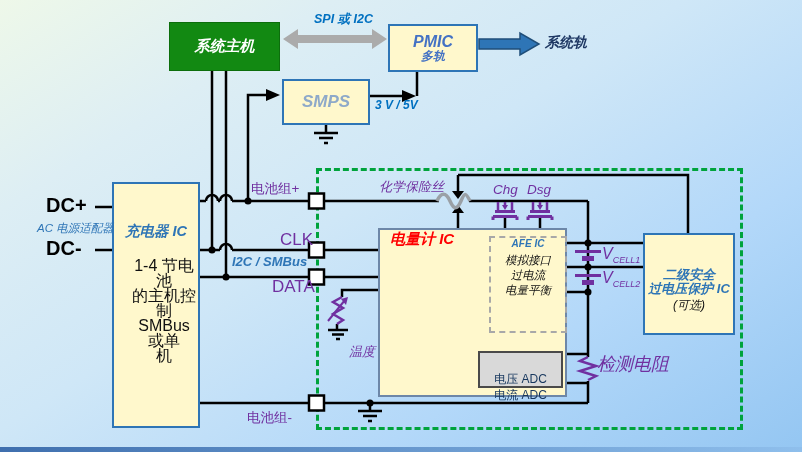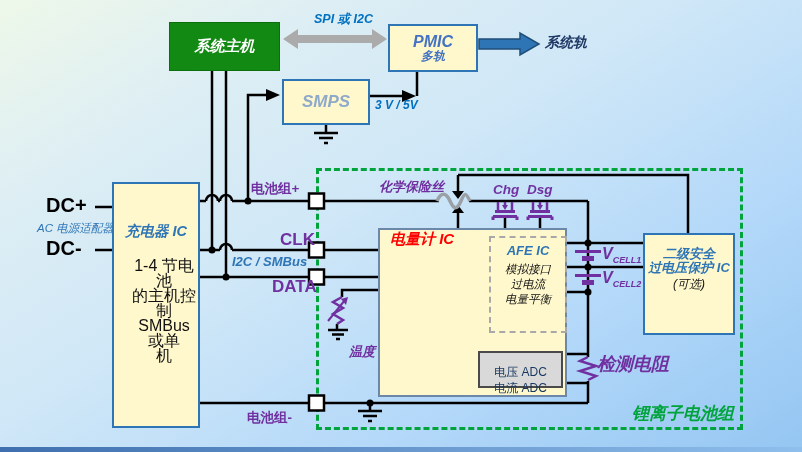--- a/index.html
+++ b/index.html
@@ -5,30 +5,30 @@
   html,body{margin:0;padding:0;}
   #stage{
     position:relative;width:802px;height:452px;overflow:hidden;
     font-family:"Liberation Sans","DejaVu Sans",sans-serif;
     background:linear-gradient(148deg,#eef8e9 0%,#ddeef4 22%,#cfe7f7 45%,#b3d8f9 72%,#94c6f2 100%);
   }
   .box{position:absolute;box-sizing:border-box;background:#FFF8CC;border:2px solid #2E75B6;
        display:flex;flex-direction:column;align-items:center;justify-content:center;text-align:center;}
   .lbl{position:absolute;white-space:nowrap;font-style:italic;line-height:1.1;}
   .b{font-weight:bold;}
-  .purple{color:#7030A0;font-weight:bold;}
+  .purple{color:#7030A0;font-weight:normal;}
   .nsi{font-style:normal;}
   svg{position:absolute;left:0;top:0;}
   .dashedpack{position:absolute;left:316px;top:168px;width:427px;height:262px;
        border:3px dashed #00A33C;box-sizing:border-box;}
   .afe{position:absolute;left:489px;top:236px;width:78px;height:97px;box-sizing:border-box;
        border:2.5px dashed #a8a8a8;text-align:center;}
   .adc{position:absolute;left:478px;top:351px;width:85px;height:37px;box-sizing:border-box;
        background:#D9D9D9;border:2px solid #4a4a4a;text-align:center;color:#17375E;
-       font-size:12px;line-height:16px;padding-top:11px;}
+       font-size:12px;line-height:16px;padding-top:18px;}
   .gfeat{position:absolute;left:388px;top:255px;font-size:11.5px;font-style:italic;color:#111;line-height:15.2px;}
   .gfeat .ind{padding-left:9px;}
   .bottom-bar{position:absolute;left:0;bottom:0;width:802px;height:5px;
        background:linear-gradient(90deg,#3f6fae,#8fbfec);}
 </style>
 </head>
 <body>
 
 <div id="stage">
 
@@ -54,34 +54,34 @@
       <div>的主机控制</div>
       <div>SMBus 或单</div>
       <div>机</div>
     </div>
   </div>
 
   <div class="box" style="left:378px;top:228px;width:189px;height:169px;border-color:#6d87a8;"></div>
   <div class="lbl b" style="left:390px;top:231px;color:#FF0000;font-size:15px;">电量计 IC</div>
 
   <div class="afe">
-    <div class="lbl b" style="position:static;color:#2E75B6;font-size:13px;margin-top:6px;">AFE IC</div>
+    <div class="lbl b" style="position:static;color:#2E75B6;font-size:10px;">AFE IC</div>
     <div style="font-style:italic;font-size:11.5px;color:#111;line-height:15px;margin-top:4px;">
       <div>模拟接口</div>
       <div>过电流</div>
       <div>电量平衡</div>
     </div>
   </div>
 
   <div class="adc">
     <div>电压 ADC</div>
     <div>电流 ADC</div>
   </div>
 
-  <div class="box" style="left:643px;top:233px;width:92px;height:102px;justify-content:flex-start;padding-top:12px;">
+  <div class="box" style="left:643px;top:233px;width:92px;height:102px;justify-content:center;padding-top:12px;">
     <span class="lbl b" style="position:static;color:#2E75B6;font-size:13px;">二级安全</span>
     <span class="lbl b" style="position:static;color:#2E75B6;font-size:13px;">过电压保护 IC</span>
     <span class="lbl" style="position:static;color:#111;font-size:12px;margin-top:2px;">(可选)</span>
   </div>
 
   <svg width="802" height="452" viewBox="0 0 802 452">
 
     <g stroke="#000" stroke-width="2.5" fill="none">
       <path d="M95,207 H112 M95,250 H112"></path>
       <path d="M212,71 V250 M226,71 V277"></path>
@@ -192,16 +192,15 @@
 
   <div class="lbl purple" style="left:602px;top:245px;font-size:16px;">
     <span>V</span><sub style="font-size:9px;">CELL1</sub>
   </div>
   <div class="lbl purple" style="left:602px;top:269px;font-size:16px;">
     <span>V</span><sub style="font-size:9px;">CELL2</sub>
   </div>
 
   <div class="lbl purple" style="left:597px;top:355px;font-size:18px;">检测电阻</div>
   <div class="lbl purple" style="left:349px;top:303px;font-size:13px;margin-top:42px;">温度</div>
-  <div class="lbl b" style="left:632px;top:405px;color:#00A33C;font-size:17px;">锂离子电池组</div>
 
   <div class="bottom-bar"></div>
 </div>
 
 </body></html>

